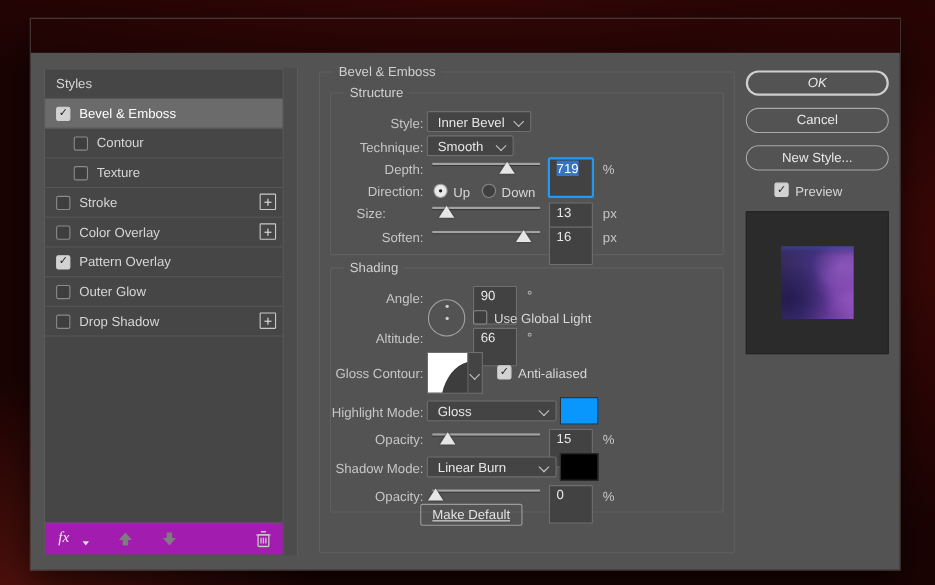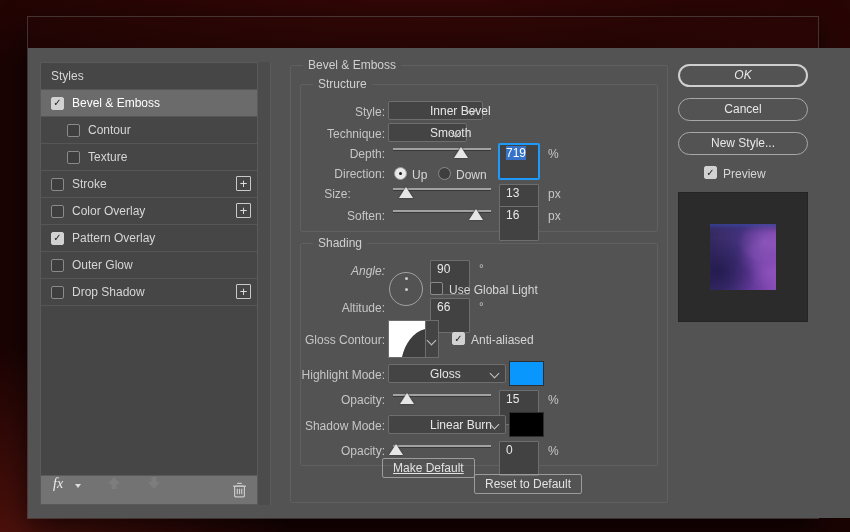--- a/index.html
+++ b/index.html
@@ -10,56 +10,56 @@
     background-image:
       radial-gradient(420px 320px at 2% 104%, rgba(126,30,20,.55), transparent 65%),
       radial-gradient(520px 400px at 102% 42%, rgba(96,14,10,.45), transparent 65%),
       radial-gradient(900px 140px at 50% -2%, rgba(80,12,9,.5), transparent 72%);
   }
   .dialog{position:absolute;left:28px;top:17px;width:790px;height:501px;
     box-shadow:0 0 0 1px rgba(140,140,140,.35), 0 10px 28px rgba(0,0,0,.65);}
   .titlebar{position:absolute;left:0;top:0;width:100%;height:31px;background:#ffffff;}
   .titlebar .title{position:absolute;left:14px;top:9px;font-size:12px;color:#111;}
   .titlebar .close{position:absolute;right:13px;top:7px;font-size:14px;color:#222;cursor:pointer;line-height:16px;}
-  .dlgbody{position:absolute;left:0;top:31px;width:790px;height:470px;background:#535353;padding-left:32px;}
+  .dlgbody{position:absolute;left:0;top:31px;width:790px;height:470px;background:#535353;}
 
   
   .sidebar{position:absolute;left:12px;top:14px;width:218px;height:443px;background:#464646;border:1px solid #5a5a5a;box-sizing:border-box;}
   .side-item{position:relative;height:26px;border-bottom:1px solid #565656;display:flex;align-items:center;cursor:pointer;}
   .side-item .lbl{font-size:12px;color:#d6d6d6;margin-left:10px;}
   .side-item.selected{background:#6b6b6b;}
   .side-item.selected .lbl{color:#fff;}
   .side-item.hascb .lbl{margin-left:8px;}
   .cb{width:13px;height:13px;border-radius:2px;box-sizing:border-box;display:inline-flex;align-items:center;justify-content:center;flex:0 0 auto;}
   .cb.on{background:#d2d2d2;border:1px solid #d2d2d2;}
   .cb.on .ck{color:#222;font-size:10px;font-weight:bold;line-height:10px;}
   .cb.off{background:#3e3e3e;border:1px solid #8a8a8a;}
   .cb.off .ck{visibility:hidden;font-size:10px;}
   .side-item .cb{margin-left:10px;}
   .side-item.indent .cb{margin-left:26px;}
   .plusbtn{position:absolute;right:6px;top:5px;width:15px;height:15px;border:1px solid #c9c9c9;border-radius:1px;
     color:#e0e0e0;font-size:13px;line-height:14px;text-align:center;cursor:pointer;box-sizing:border-box;}
-  .side-footer{position:absolute;left:0;bottom:0;width:100%;height:28px;border-top:1px solid #5a5a5a;background:#737373;display:flex;align-items:flex-start;gap:10px;}
+  .side-footer{position:absolute;left:0;bottom:0;width:100%;height:28px;border-top:1px solid #5a5a5a;background:#a21caf;display:flex;align-items:center;gap:10px;}
   .fx{font-family:"Liberation Serif","DejaVu Serif",serif;font-style:italic;color:#eee;font-size:14px;margin-left:12px;cursor:pointer;}
   .fx-caret{width:0;height:0;border-left:3px solid transparent;border-right:3px solid transparent;border-top:4px solid #ddd;margin:8px 0 0 2px;}
   .mini-arrow{margin-left:16px;cursor:default;}
   .trash{position:absolute;right:10px;top:6px;cursor:pointer;}
 
   
   .scrollstrip{position:absolute;left:230px;top:14px;width:13px;height:443px;background:#4c4c4c;border-right:1px solid #5c5c5c;box-sizing:border-box;}
 
   
   .fs{position:absolute;border:1px solid #606060;border-radius:2px;box-sizing:border-box;}
   .fs>.legend{position:absolute;top:-8px;left:12px;background:#535353;padding:0 5px;font-size:12px;color:#d0d0d0;}
 
   .row-label{position:absolute;width:95px;text-align:right;font-size:12px;color:#c6c6c6;}
 
   
   .dd{position:absolute;height:19px;background:#444444;border:1px solid #6e6e6e;border-radius:2px;box-sizing:border-box;cursor:pointer;}
-  .dd .dd-txt{position:absolute;left:9px;top:2px;font-size:12px;color:#e6e6e6;white-space:nowrap;margin-left:32px;}
+  .dd .dd-txt{position:absolute;left:9px;top:2px;font-size:12px;color:#e6e6e6;white-space:nowrap;}
   .chev{position:absolute;right:7px;top:5px;width:6px;height:6px;border-right:1px solid #c4c4c4;border-bottom:1px solid #c4c4c4;transform:rotate(45deg);}
 
   
   .numbox{position:absolute;width:40px;height:35px;background:#424242;border:1px solid #6e6e6e;border-radius:1px;box-sizing:border-box;font-size:12px;color:#e8e8e8;padding:1px 0 0 6px;cursor:text;}
   .numbox.focused{border:1px solid #1e9bfa;box-shadow:0 0 0 1px #1e9bfa;}
   .numbox.focused .sel{background:#3673c8;color:#fff;}
   .unit{position:absolute;font-size:12px;color:#c6c6c6;}
 
   
   .slider{position:absolute;width:98px;height:14px;}
@@ -249,21 +249,21 @@
         <span class="track"></span>
         <span class="thumb" style="left:85%;"></span>
       </div>
       <div class="numbox" style="left:471px;top:158px;"><span>16</span></div>
       <span class="unit" style="left:520px;top:161px;">px</span>
 
       <div class="fs" style="left:272px;top:195px;width:358px;height:223px;">
         <span class="legend">Shading</span>
       </div>
 
-      <span class="row-label" style="left:262px;top:216px;font-style:italic;">Angle:</span>
+      <span class="row-label" style="left:262px;top:216px;">Angle:</span>
       <div class="dial" style="left:361px;top:224px;"></div>
       <div class="numbox" style="left:402px;top:212px;"><span>90</span></div>
       <span class="unit" style="left:451px;top:214px;">°</span>
       <span class="formcb cb off" style="left:402px;top:234px;">
           <span class="ck">✓</span>
         </span>
       <span class="formcb-lbl" style="left:421px;top:235px;">Use Global Light</span>
 
       <span class="row-label" style="left:262px;top:253px;">Altitude:</span>
       <div class="numbox" style="left:402px;top:250px;"><span>66</span></div>
@@ -307,21 +307,20 @@
 
       <span class="row-label" style="left:262px;top:396px;">Opacity:</span>
       <div class="slider" style="left:365px;top:394px;">
         <span class="track"></span>
         <span class="thumb" style="left:3%;"></span>
       </div>
       <div class="numbox" style="left:471px;top:393px;"><span>0</span></div>
       <span class="unit" style="left:520px;top:396px;">%</span>
 
       <div class="rbtn" style="left:354px;top:410px;text-decoration:underline;">Make Default</div>
-      <div class="rbtn" style="left:446px;top:426px;">Reset to Default</div>
 
       <div class="pill focus" style="top:16px;">OK</div>
       <div class="pill" style="top:50px;">Cancel</div>
       <div class="pill" style="top:84px;">New Style...</div>
 
       <span class="formcb cb on" style="left:676px;top:118px;">
           <span class="ck">✓</span>
         </span>
       <span class="formcb-lbl" style="left:695px;top:119px;">Preview</span>
 

